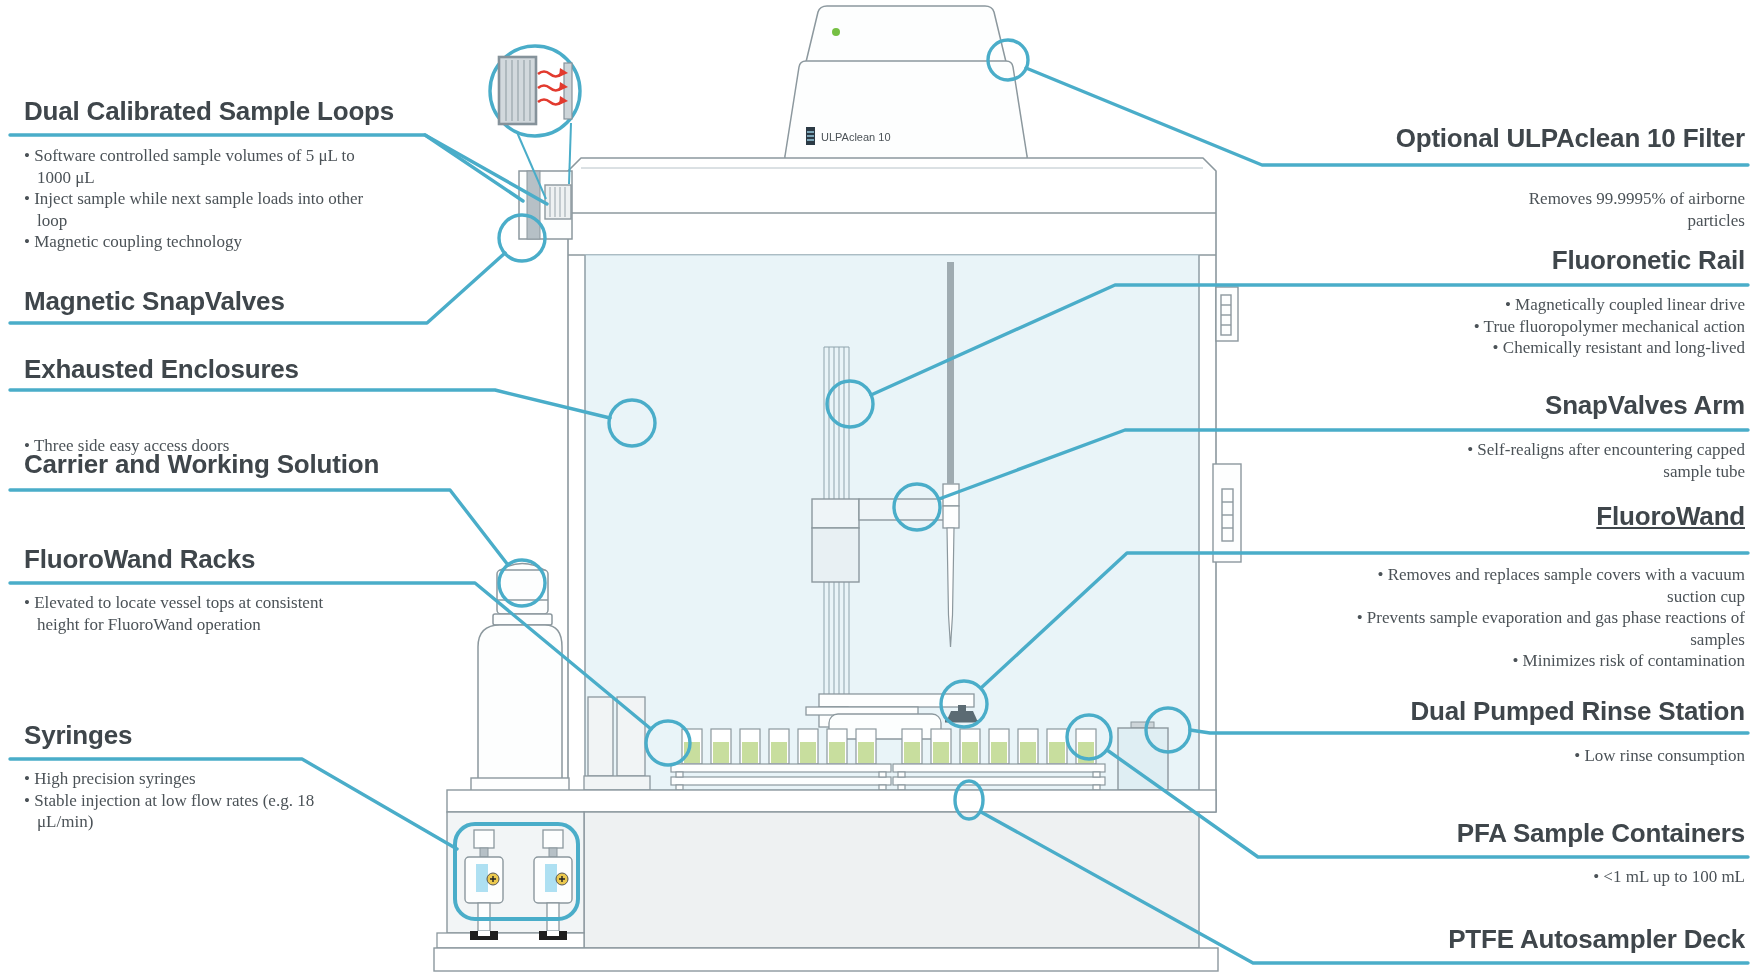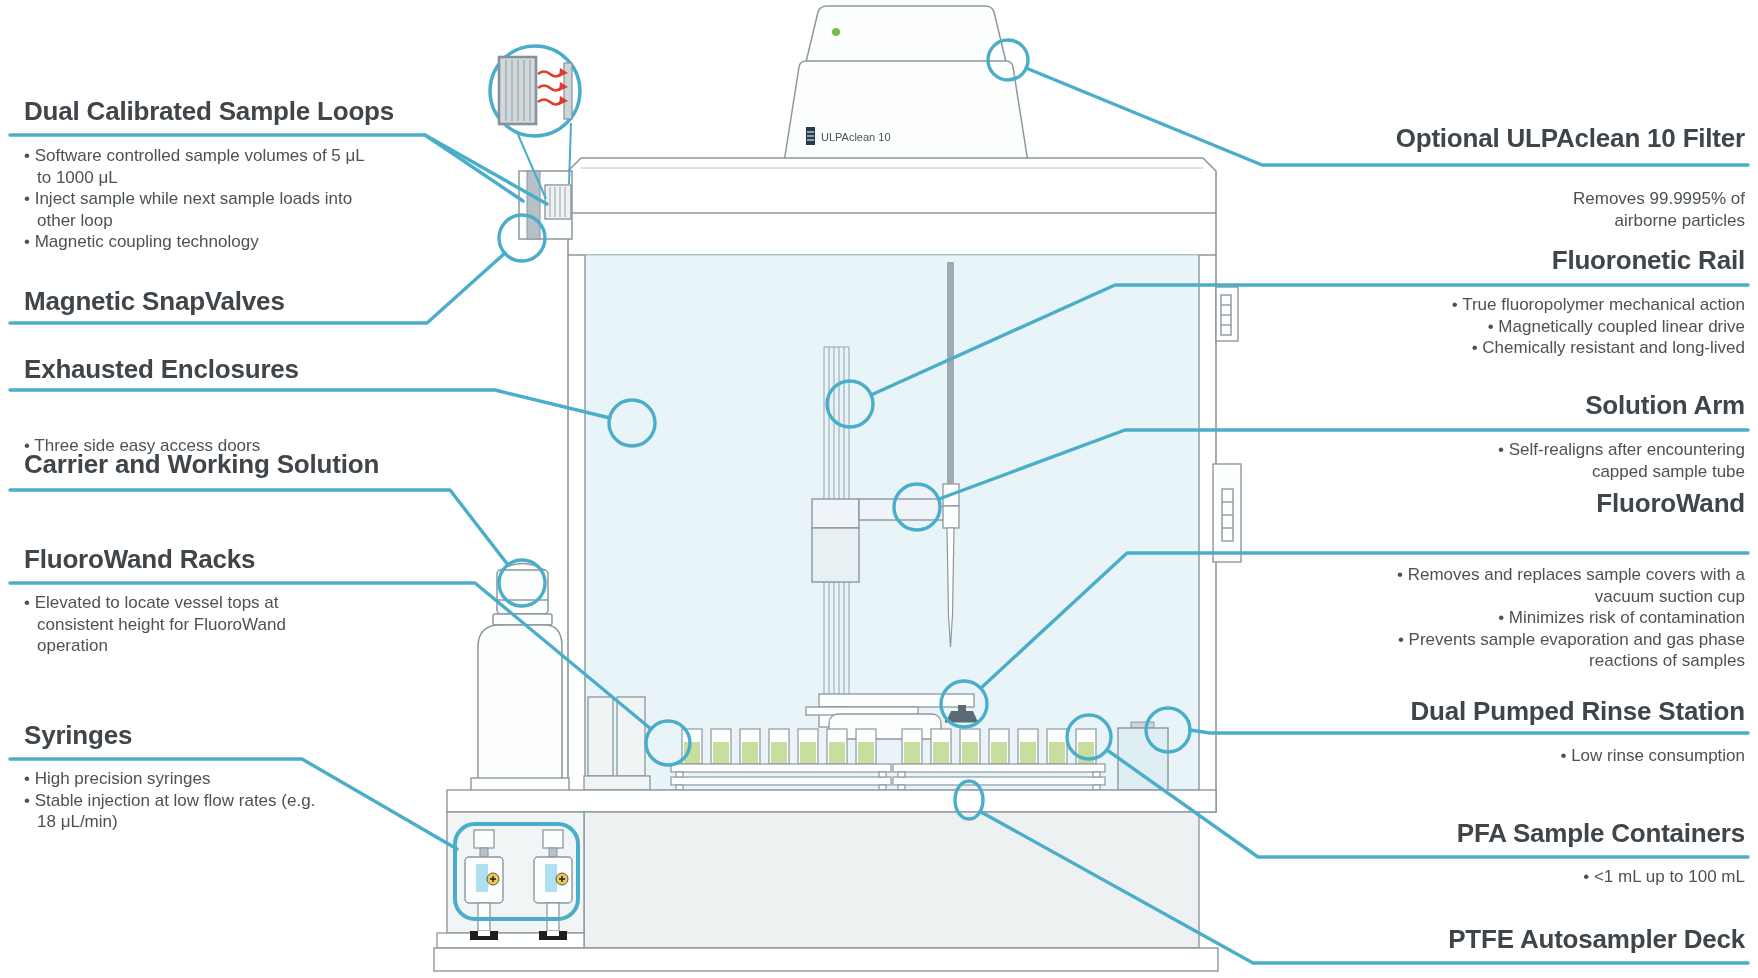--- a/index.html
+++ b/index.html
@@ -2,21 +2,21 @@
 <html><head>
 <meta charset="utf-8">
 <style>
   html,body{margin:0;padding:0;background:#fff;}
   .stage{position:relative;width:1758px;height:978px;background:#fff;overflow:hidden;
          font-family:"Liberation Sans","DejaVu Sans",sans-serif;}
   .art{position:absolute;left:0;top:0;}
   .hd{position:absolute;font-weight:bold;font-size:26px;letter-spacing:-0.2px;color:#3f464b;white-space:nowrap;text-align:right;}
   .rh{text-align:right;margin-left:12px;}
   .bl{position:absolute;font-size:17px;color:#4b5257;line-height:21.5px;}
-  .bl div{padding-left:13px;text-indent:-13px;}
+  .bl div{padding-left:13px;text-indent:-13px;font-family:Liberation Serif, serif;}
   .rb{text-align:right;}
   .rb div{padding-left:0;text-indent:0;}
 </style>
 </head>
 <body>
 
 <div class="stage">
 
 <svg class="art" width="1758" height="978" viewBox="0 0 1758 978">
 
@@ -297,35 +297,35 @@
     <div>• Stable injection at low flow rates (e.g. 18 μL/min)</div>
   </div>
 
   <div class="hd rh" style="right:13px;top:123px;">Optional ULPAclean 10 Filter</div>
   <div class="bl rb" style="right:13px;top:188px;width:230px;">
     <div>Removes 99.9995% of airborne particles</div>
   </div>
 
   <div class="hd rh" style="right:13px;top:245px;">Fluoronetic Rail</div>
   <div class="bl rb" style="right:13px;top:294px;width:430px;">
+    <div>• Magnetically coupled linear drive</div>
     <div>• True fluoropolymer mechanical action</div>
-    <div>• Magnetically coupled linear drive</div>
     <div>• Chemically resistant and long-lived</div>
   </div>
 
-  <div class="hd rh" style="right:13px;top:390px;">Solution Arm</div>
+  <div class="hd rh" style="right:13px;top:390px;">SnapValves Arm</div>
   <div class="bl rb" style="right:13px;top:439px;width:300px;">
     <div>• Self-realigns after encountering capped sample tube</div>
   </div>
 
-  <div class="hd rh" style="right:13px;top:488px;">FluoroWand</div>
+  <div class="hd rh" style="right:13px;top:501px;text-decoration:underline;">FluoroWand</div>
   <div class="bl rb" style="right:13px;top:564px;width:400px;">
     <div>• Removes and replaces sample covers  with a vacuum suction cup</div>
+    <div>• Prevents sample evaporation and gas phase reactions of samples</div>
     <div>• Minimizes risk of contamination</div>
-    <div>• Prevents sample evaporation and gas phase reactions of samples</div>
   </div>
 
   <div class="hd rh" style="right:13px;top:696px;">Dual Pumped Rinse Station</div>
   <div class="bl rb" style="right:13px;top:745px;width:320px;">
     <div>• Low rinse consumption</div>
   </div>
 
   <div class="hd rh" style="right:13px;top:818px;">PFA Sample Containers</div>
   <div class="bl rb" style="right:13px;top:866px;width:260px;">
     <div>• &lt;1 mL up to 100 mL</div>

